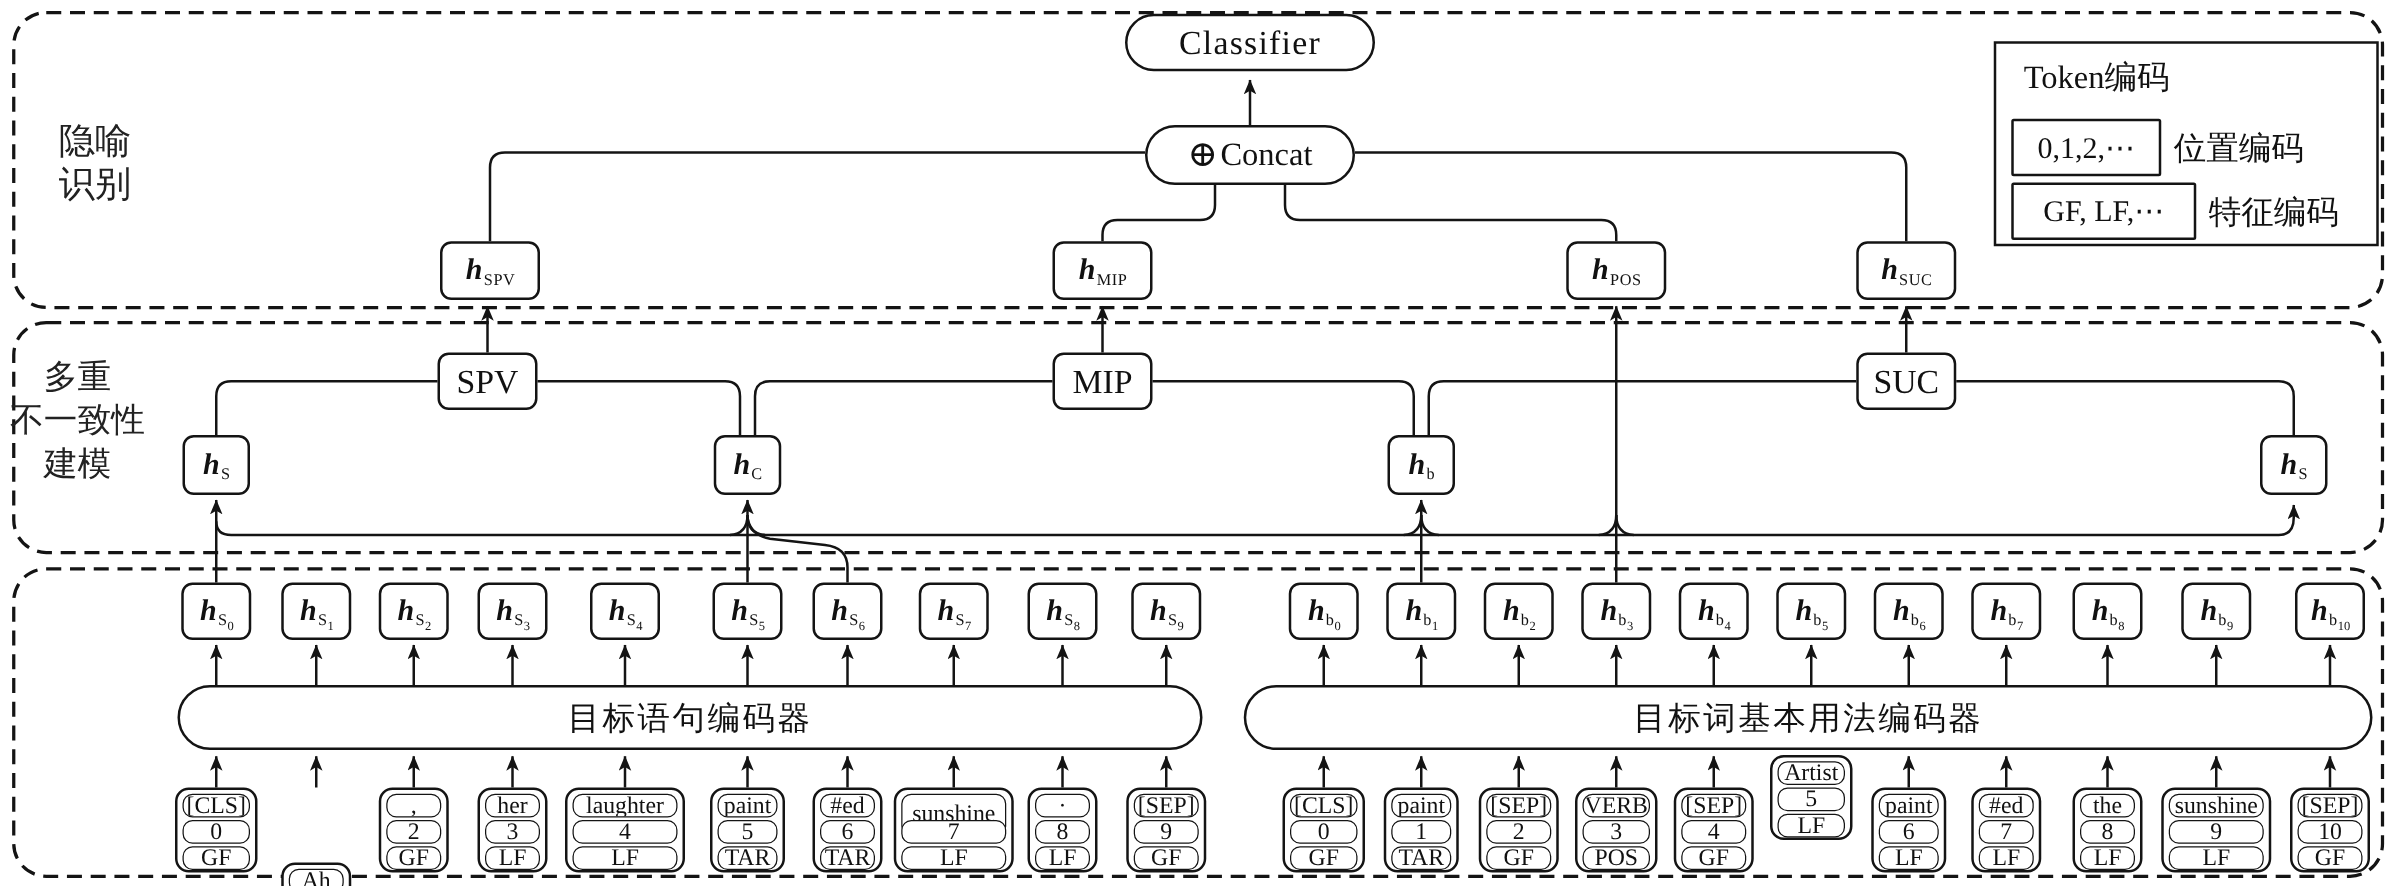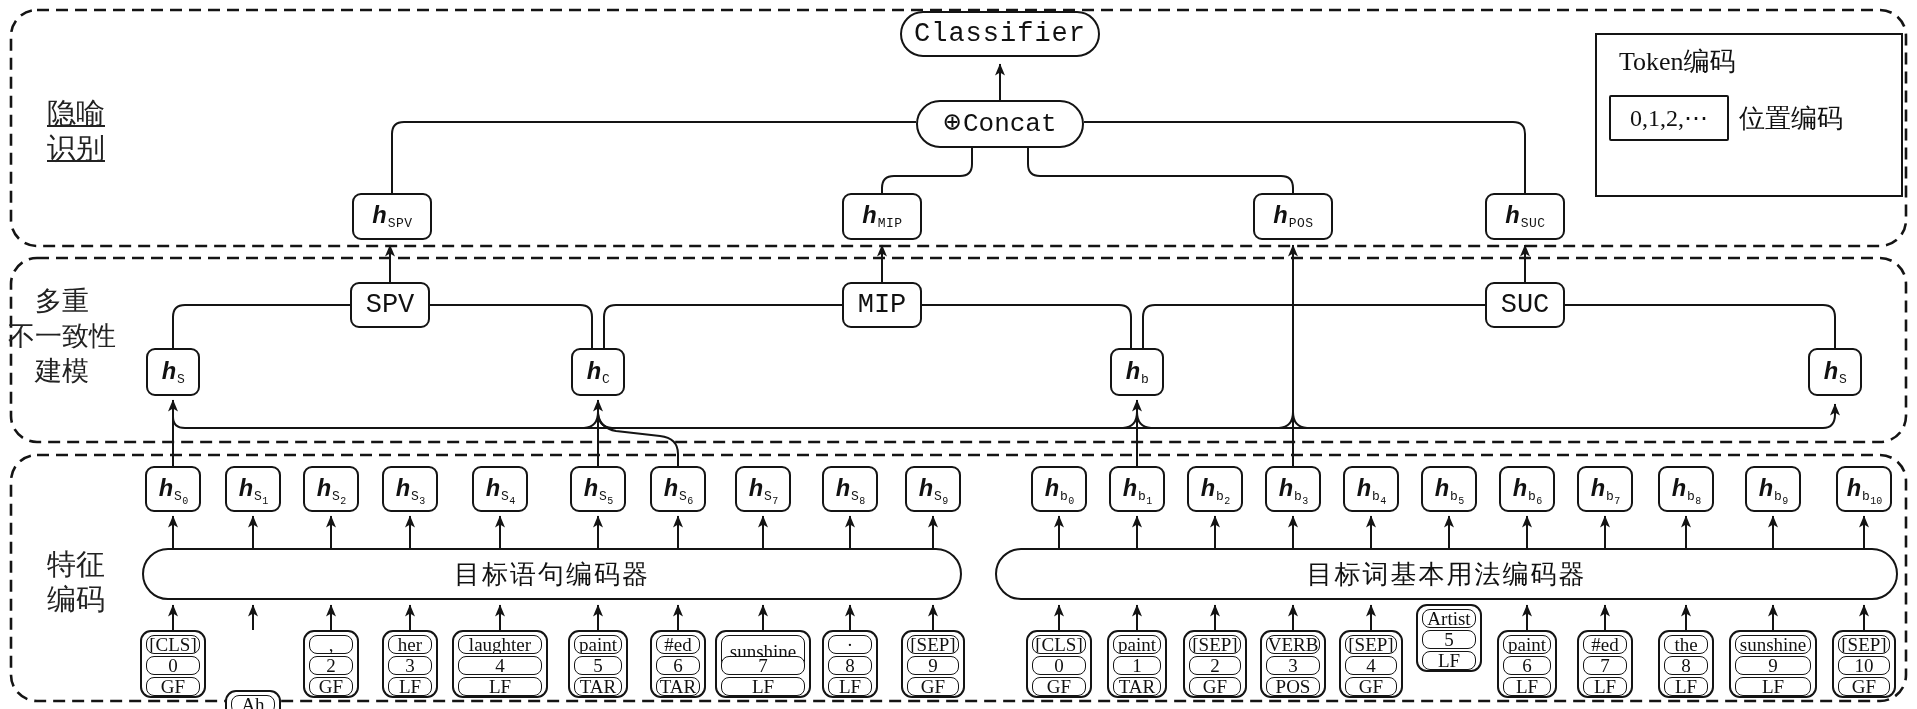--- a/index.html
+++ b/index.html
@@ -2,21 +2,21 @@
 <html><head>
 <meta charset="utf-8">
 <style>
   html,body{margin:0;padding:0;background:#fff;}
   .canvas{position:relative;width:1917px;height:709px;background:#fff;overflow:hidden;
           font-family:"Liberation Serif","DejaVu Serif",serif;color:#111;}
   svg.wires{position:absolute;left:0;top:0;width:1917px;height:709px;}
   .wire{stroke:#141414;stroke-width:2;fill:none;}
   .dashed{stroke:#141414;stroke-width:2.6;fill:none;stroke-dasharray:12 7;}
   .box{position:absolute;background:#fff;border:2.2px solid #141414;border-radius:9px;
-       display:flex;align-items:center;justify-content:center;box-sizing:border-box;font-family:Liberation Mono, monospace;}
+       display:flex;align-items:center;justify-content:center;box-sizing:border-box;}
   .pill{border-radius:24px;}
   .seclabel{position:absolute;text-align:center;font-size:29px;line-height:35px;color:#222;
             font-family:"Liberation Serif","DejaVu Serif",serif;white-space:pre-line;}
   .modlabel{font-size:27px;}
   .classifier-text{font-size:27px;letter-spacing:1px;}
   .concat-text{font-size:26px;}
   .oplus{font-size:29px;margin-right:2px;line-height:20px;}
   .hmain{font-style:italic;font-weight:700;font-size:24px;}
   .hsub{font-size:13px;position:relative;top:7px;left:1px;letter-spacing:0.5px;}
   .hsub2{font-size:10px;position:relative;top:12px;left:1px;}
@@ -117,27 +117,25 @@
       <path d="M1605,548 V516" class="wire" marker-end="url(#ah)"></path>
       <path d="M1605,630 V605" class="wire" marker-end="url(#ah)"></path>
       <path d="M1686,548 V516" class="wire" marker-end="url(#ah)"></path>
       <path d="M1686,630 V605" class="wire" marker-end="url(#ah)"></path>
       <path d="M1773,548 V516" class="wire" marker-end="url(#ah)"></path>
       <path d="M1773,630 V605" class="wire" marker-end="url(#ah)"></path>
       <path d="M1864,548 V516" class="wire" marker-end="url(#ah)"></path>
       <path d="M1864,630 V605" class="wire" marker-end="url(#ah)"></path>
     </svg>
 
-  <div class="seclabel" style="left:26px;top:96px;width:100px;text-decoration:underline;">隐喻
+  <div class="seclabel" style="left:26px;top:96px;width:100px;">隐喻
 识别</div>
   <div class="seclabel" style="left:-6px;top:284px;width:136px;font-size:27px;">多重
 不一致性
 建模</div>
-  <div class="seclabel" style="left:26px;top:547px;width:100px;">特征
-编码</div>
 
   <div class="box pill classifier-text" style="left:900px;top:11px;width:200px;height:46px;">
     <span>Classifier</span>
   </div>
   <div class="box pill concat-text" style="left:916px;top:100px;width:168px;height:48px;">
     <span class="oplus">⊕</span>
       <span>Concat</span>
   </div>
 
   <div class="box" style="left:352px;top:193px;width:80px;height:47px;">
@@ -157,20 +155,24 @@
       <span class="hsub">SUC</span>
   </div>
 
   <div class="legend" style="left:1595px;top:33px;width:308px;height:164px;">
     <div class="legend-row" style="left:12px;top:9px;">
       <div class="legend-label">Token编码</div>
     </div>
     <div class="legend-row" style="left:12px;top:60px;">
       <div class="legend-sample" style="width:120px;height:46px;">0,1,2,⋯</div>
       <div class="legend-label">位置编码</div>
+    </div>
+    <div class="legend-row" style="left:12px;top:111px;">
+      <div class="legend-sample" style="width:148px;height:46px;">GF, LF,⋯</div>
+      <div class="legend-label">特征编码</div>
     </div>
   </div>
 
   <div class="box modlabel" style="left:350px;top:282px;width:80px;height:46px;">SPV</div>
   <div class="box modlabel" style="left:842px;top:282px;width:80px;height:46px;">MIP</div>
   <div class="box modlabel" style="left:1485px;top:282px;width:80px;height:46px;">SUC</div>
 
   <div class="box" style="left:146px;top:348px;width:54px;height:48px;">
     <span class="hmain">h</span>
       <span class="hsub">S</span>

